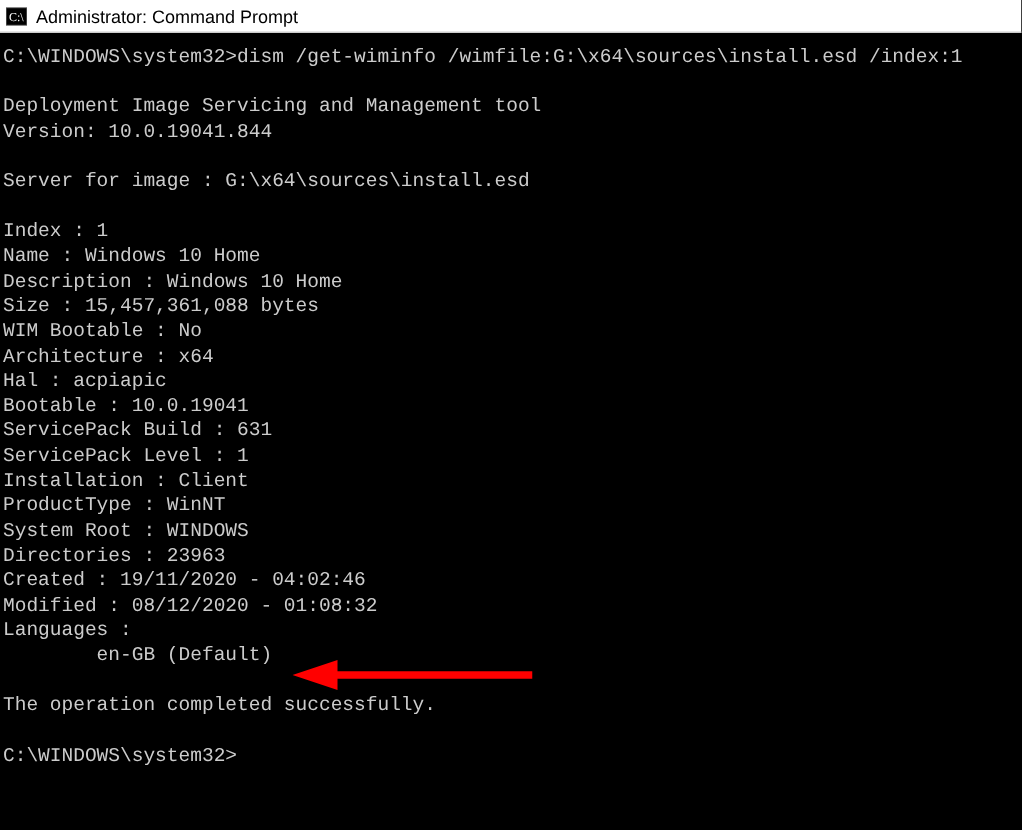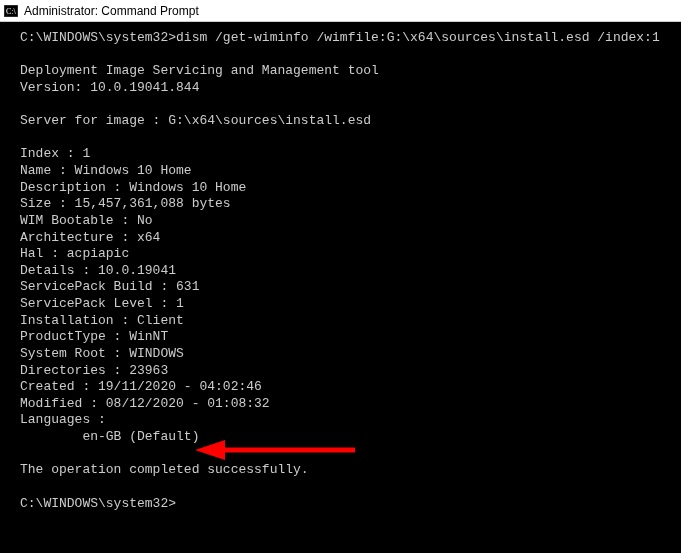--- a/index.html
+++ b/index.html
@@ -1,19 +1,19 @@
 <!DOCTYPE html>
 <html><head>
   <meta charset="utf-8">
   <style>
     * { margin: 0; padding: 0; box-sizing: border-box; }
     body { width: 681px; height: 553px; background: #000; font-family: Consolas, 'Courier New', monospace; font-size: 13px; overflow: hidden; }
     .title-bar { height: 22px; background: #fff; display: flex; align-items: center; padding: 0 4px; font-family: 'Segoe UI', Arial, sans-serif; font-size: 12px; color: #000; border-bottom: 1px solid #ccc; }
     .title-bar-icon { width: 14px; height: 14px; margin-right: 6px; display: inline-flex; align-items: center; justify-content: center; }
-    .terminal-body { background: #000; color: #ccc; padding: 8px 20px; line-height: 1.28; position: relative; height: 531px; }
+    .terminal-body { background: #000; color: #ccc; padding: 8px 2px; line-height: 1.28; position: relative; height: 531px; }
     .line { white-space: pre; }
     .arrow { position: absolute; left: 195px; top: 418px; }
   </style>
 </head>
 <body>
 
 <div class="title-bar">
   <span class="title-bar-icon">
     <svg width="14" height="12" viewBox="0 0 14 12">
         <rect x="0" y="0" width="14" height="12" fill="#000" stroke="#555" stroke-width="1"></rect>
@@ -31,21 +31,21 @@
   <div class="line">&nbsp;</div>
   <div class="line">Server for image : G:\x64\sources\install.esd</div>
   <div class="line">&nbsp;</div>
   <div class="line">Index : 1</div>
   <div class="line">Name : Windows 10 Home</div>
   <div class="line">Description : Windows 10 Home</div>
   <div class="line">Size : 15,457,361,088 bytes</div>
   <div class="line">WIM Bootable : No</div>
   <div class="line">Architecture : x64</div>
   <div class="line">Hal : acpiapic</div>
-  <div class="line">Details : 10.0.19041</div>
+  <div class="line">Bootable : 10.0.19041</div>
   <div class="line">ServicePack Build : 631</div>
   <div class="line">ServicePack Level : 1</div>
   <div class="line">Installation : Client</div>
   <div class="line">ProductType : WinNT</div>
   <div class="line">System Root : WINDOWS</div>
   <div class="line">Directories : 23963</div>
   <div class="line">Created : 19/11/2020 - 04:02:46</div>
   <div class="line">Modified : 08/12/2020 - 01:08:32</div>
   <div class="line">Languages :</div>
   <div class="line">        en-GB (Default)</div>

